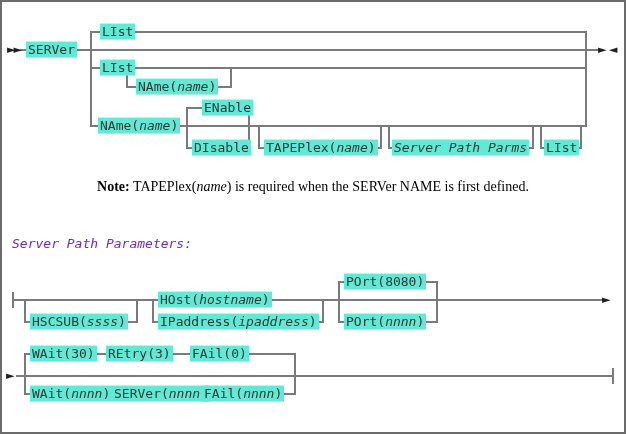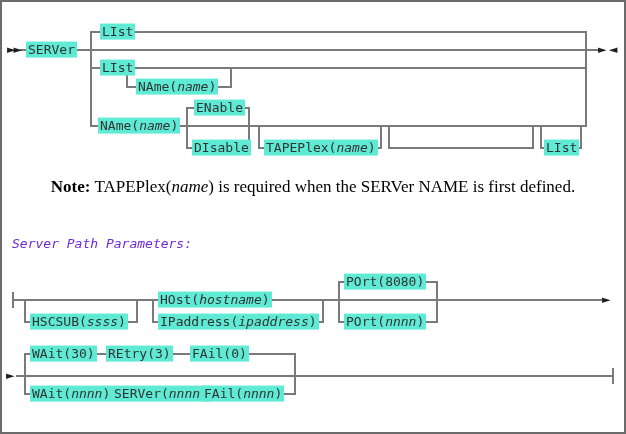--- a/index.html
+++ b/index.html
@@ -19,21 +19,21 @@
   .lbl i{font-style:italic;}
   .sym{
     position:absolute; transform:translateY(-52%);
     font-family:"DejaVu Sans", sans-serif;
     font-size:11px; color:#1f1f1f; line-height:1; white-space:pre;
   }
   .begin{letter-spacing:-2px;}
   .note{
     position:absolute; left:0; right:0; top:185px; transform:translateY(-50%);
     text-align:center; font-family:"Liberation Serif", serif;
-    font-size:17px; color:#000;
+    font-size:14px; color:#000;
   }
   .note b{font-weight:bold;}
   .note i{font-style:italic;}
   .heading{
     position:absolute; left:10px; top:241px; transform:translateY(-50%);
     font-family:"DejaVu Sans Mono", monospace; font-style:italic;
     font-size:13px; color:#6d28d9; white-space:pre;
   }
 </style>
 </head>
@@ -68,23 +68,24 @@
   <div class="vl" style="left:538px;top:123px;height:24px"></div>
   <div class="hl" style="left:538px;top:145px;width:42px"></div>
   <div class="vl" style="left:578px;top:123px;height:24px"></div>
 
   <span class="sym begin" style="left:5px;top:48px">►►</span>
   <span class="lbl" style="left:24px;top:48px">SERVer</span>
   <span class="lbl" style="left:98px;top:30px">LIst</span>
   <span class="lbl" style="left:98px;top:66px">LIst</span>
   <span class="lbl" style="left:134px;top:85px"><span>NAme(</span><i>name</i><span>)</span></span>
   <span class="lbl" style="left:96px;top:124px"><span>NAme(</span><i>name</i><span>)</span></span>
-  <span class="lbl" style="left:192px;top:106px">ENable</span>
+  <span class="lbl" style="left:200px;top:106px">ENable</span>
   <span class="lbl" style="left:190px;top:146px">DIsable</span>
   <span class="lbl" style="left:262px;top:146px"><span>TAPEPlex(</span><i>name</i><span>)</span></span>
+  <span class="lbl" style="left:390px;top:146px"><i>Server Path Parms</i></span>
   <span class="lbl" style="left:542px;top:146px">LIst</span>
   <span class="sym" style="left:596px;top:48px">►</span>
   <span class="sym" style="left:607px;top:48px">◄</span>
 
   <div class="note"><b>Note:</b><span> TAPEPlex(</span><i>name</i><span>) is required when the SERVer NAME is first defined.</span></div>
 
   <div class="heading">Server Path Parameters:</div>
 
   <div class="vl" style="left:10px;top:290px;height:16px"></div>
   <div class="hl" style="left:11px;top:297px;width:591px"></div>

